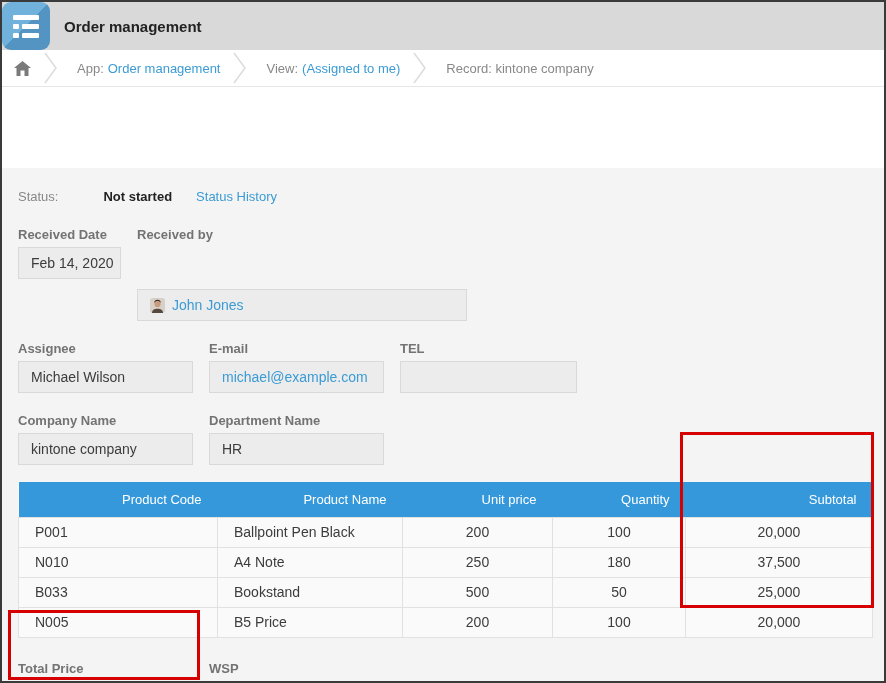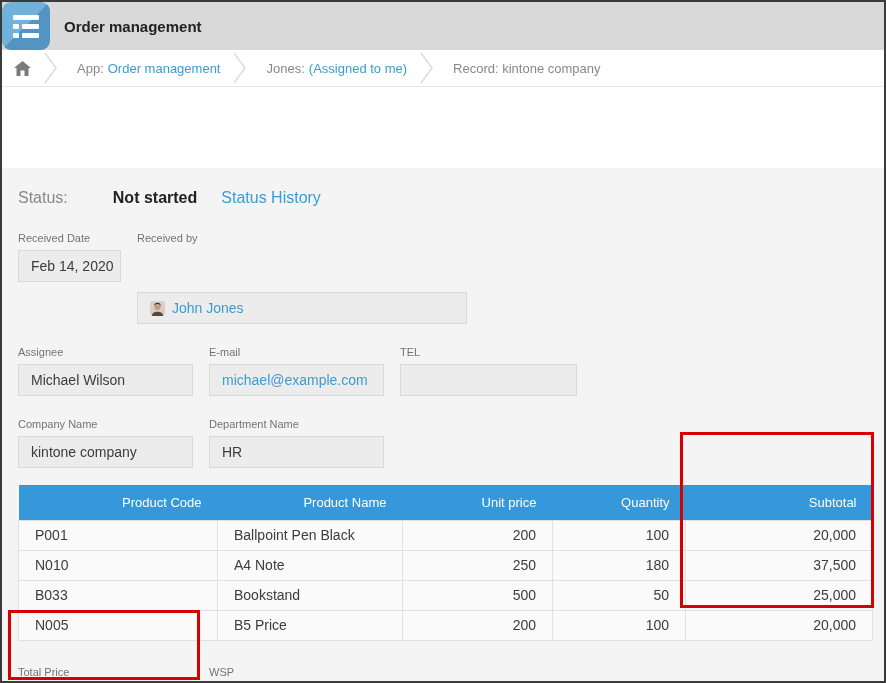--- a/index.html
+++ b/index.html
@@ -47,31 +47,31 @@
   .crumb-prefix { color: #888; }
   .chev { margin: 0 13px; display: block; }
   .home-icon { display: flex; align-items: center; cursor: pointer; }
   
   .white-gap { height: 81px; background: #fff; }
   
   .content {
     background: #f4f4f4; height: 515px; padding: 0 16px; position: relative;
   }
   .status-row {
-    padding-top: 21px; font-size: 16px; color: #888;
+    padding-top: 21px; font-size: 13px; color: #888;
     display: flex; align-items: baseline;
   }
   .status-value { color: #222; font-weight: bold; margin-left: 5px; padding-left: 40px; }
   .status-history { color: #3b9bd4; margin-left: 24px; text-decoration: none; cursor: pointer; }
   .field-row { display: flex; }
   .mt23 { margin-top: 23px; }
   .mt20 { margin-top: 20px; }
   .field { margin-right: 16px; }
   .field:last-child { margin-right: 0; }
-  .field-label { font-size: 11px; color: #737373; line-height: 16px; margin-bottom: 4px; }
+  .field-label { font-size: 13px; color: #737373; line-height: 16px; margin-bottom: 4px; font-weight: bold; }
   .field-box {
     height: 32px; background: #ececec; border: 1px solid #d9d9d9;
     font-size: 14px; color: #3c3c3c; line-height: 30px;
     padding: 0 12px; overflow: hidden; white-space: nowrap;
   }
   .w103 { width: 103px; } .w175 { width: 175px; } .w177 { width: 177px; } .w330 { width: 330px; margin-top: 46px; }
   .num { text-align: right; }
   .user-box { display: flex; align-items: center; gap: 7px; }
   .user-link, .mail-link { color: #3b9bd4; text-decoration: none; cursor: pointer; }
   .avatar { width: 15px; height: 15px; border-radius: 2px; display: block; }
@@ -81,21 +81,21 @@
     width: 854px; font-size: 14px; background: #fafafa;
   }
   table.products thead th {
     background: #3498db; color: #fff; font-weight: normal; font-size: 13px;
     height: 35px; text-align: right; padding: 0 16px;
   }
   table.products tbody td {
     height: 30px; border: 1px solid #e1e1e1; color: #3c3c3c;
     padding: 0 16px; background: #fafafa;
   }
-  table.products tbody td.num { text-align: right; }
+  table.products tbody td.num { text-align: center; }
   .col-code { width: 199px; } .col-name { width: 185px; }
   .col-unit { width: 150px; } .col-qty { width: 133px; } .col-sub { width: 187px; }
   
   .annot {
     position: absolute; border: 3px solid #d60000; pointer-events: none;
   }
   .annot-subtotal { left: 678px; top: 430px; width: 194px; height: 176px; }
   .annot-total    { left: 6px;   top: 608px; width: 192px; height: 70px; }
 </style>
 </head>
@@ -130,21 +130,21 @@
         <polyline points="1,1 12,16 1,31" fill="none" stroke="#dcdcdc" stroke-width="1.5"></polyline>
       </svg>
     <span class="crumb">
       <span class="crumb-prefix">App:</span>
       <a class="crumb-link">Order management</a>
     </span>
     <svg class="chev" width="13" height="32" viewBox="0 0 13 32">
         <polyline points="1,1 12,16 1,31" fill="none" stroke="#dcdcdc" stroke-width="1.5"></polyline>
       </svg>
     <span class="crumb">
-      <span class="crumb-prefix">Jones:</span>
+      <span class="crumb-prefix">View:</span>
       <a class="crumb-link">(Assigned to me)</a>
     </span>
     <svg class="chev" width="13" height="32" viewBox="0 0 13 32">
         <polyline points="1,1 12,16 1,31" fill="none" stroke="#dcdcdc" stroke-width="1.5"></polyline>
       </svg>
     <span class="crumb crumb-prefix">Record: kintone company</span>
   </nav>
 
   <div class="white-gap"></div>
 

